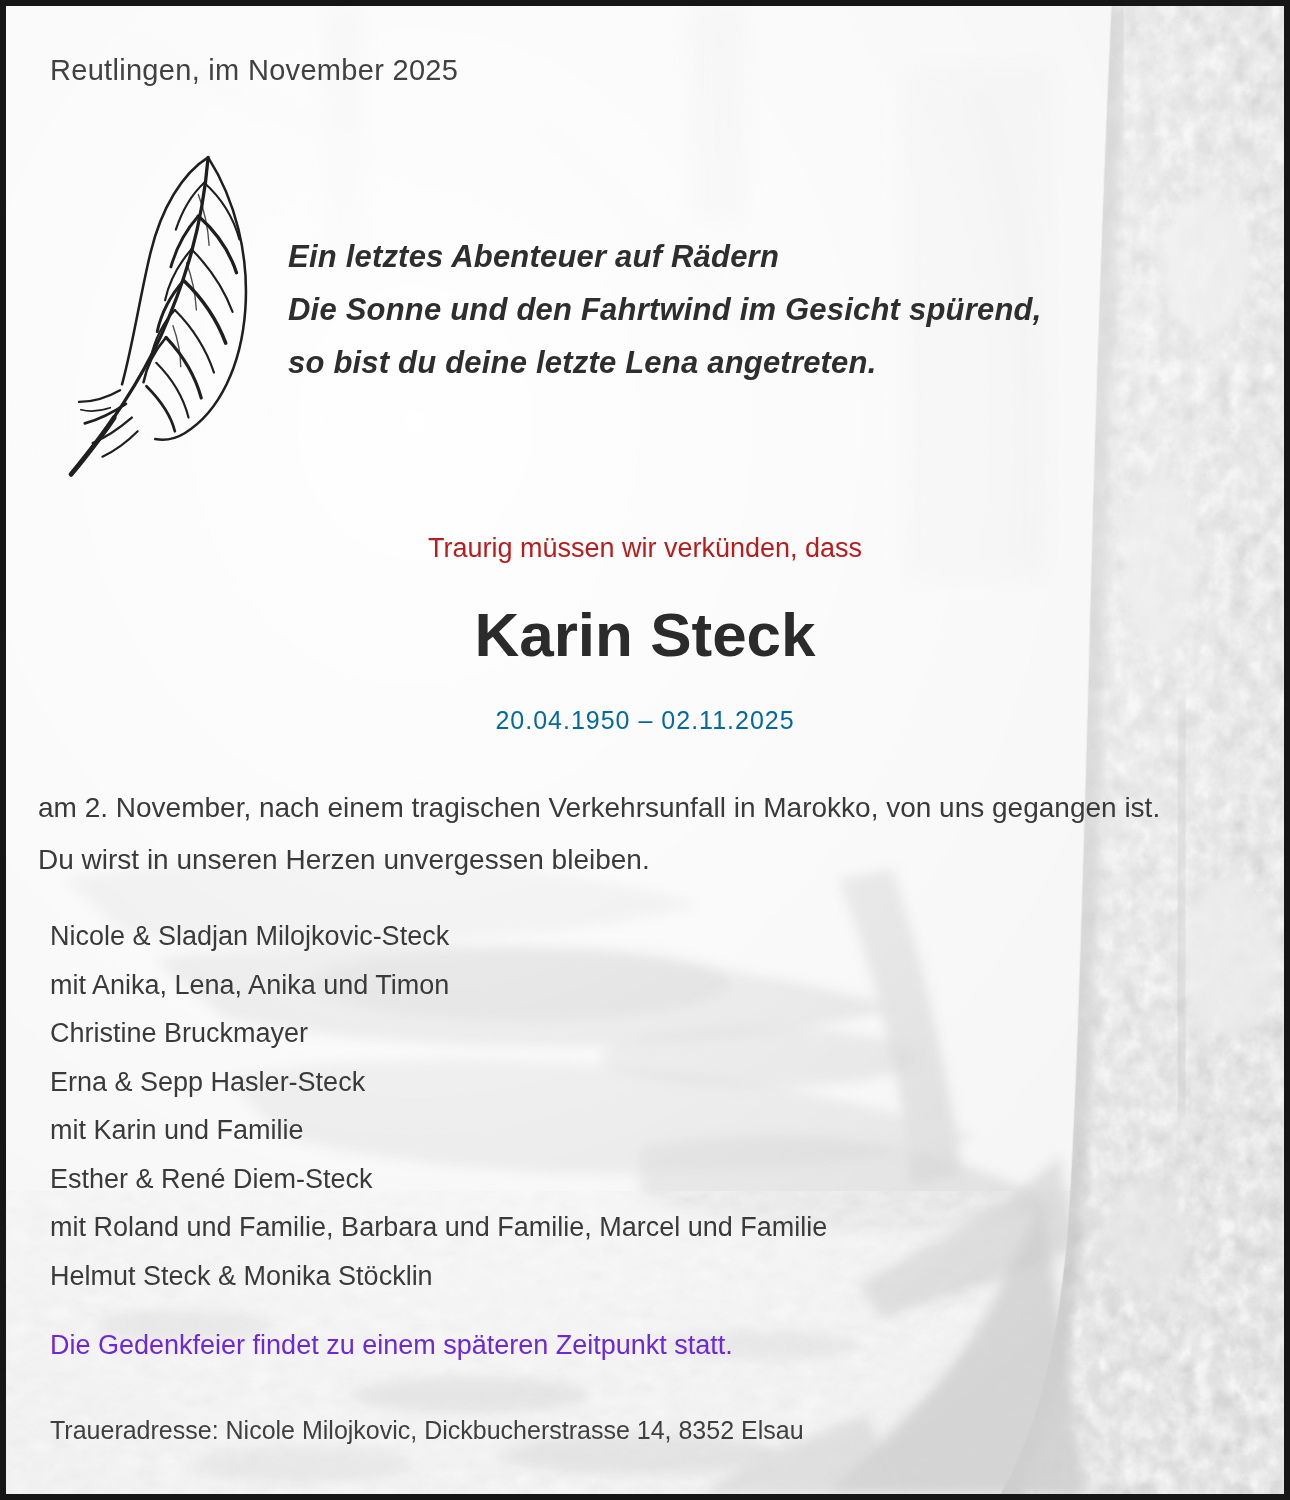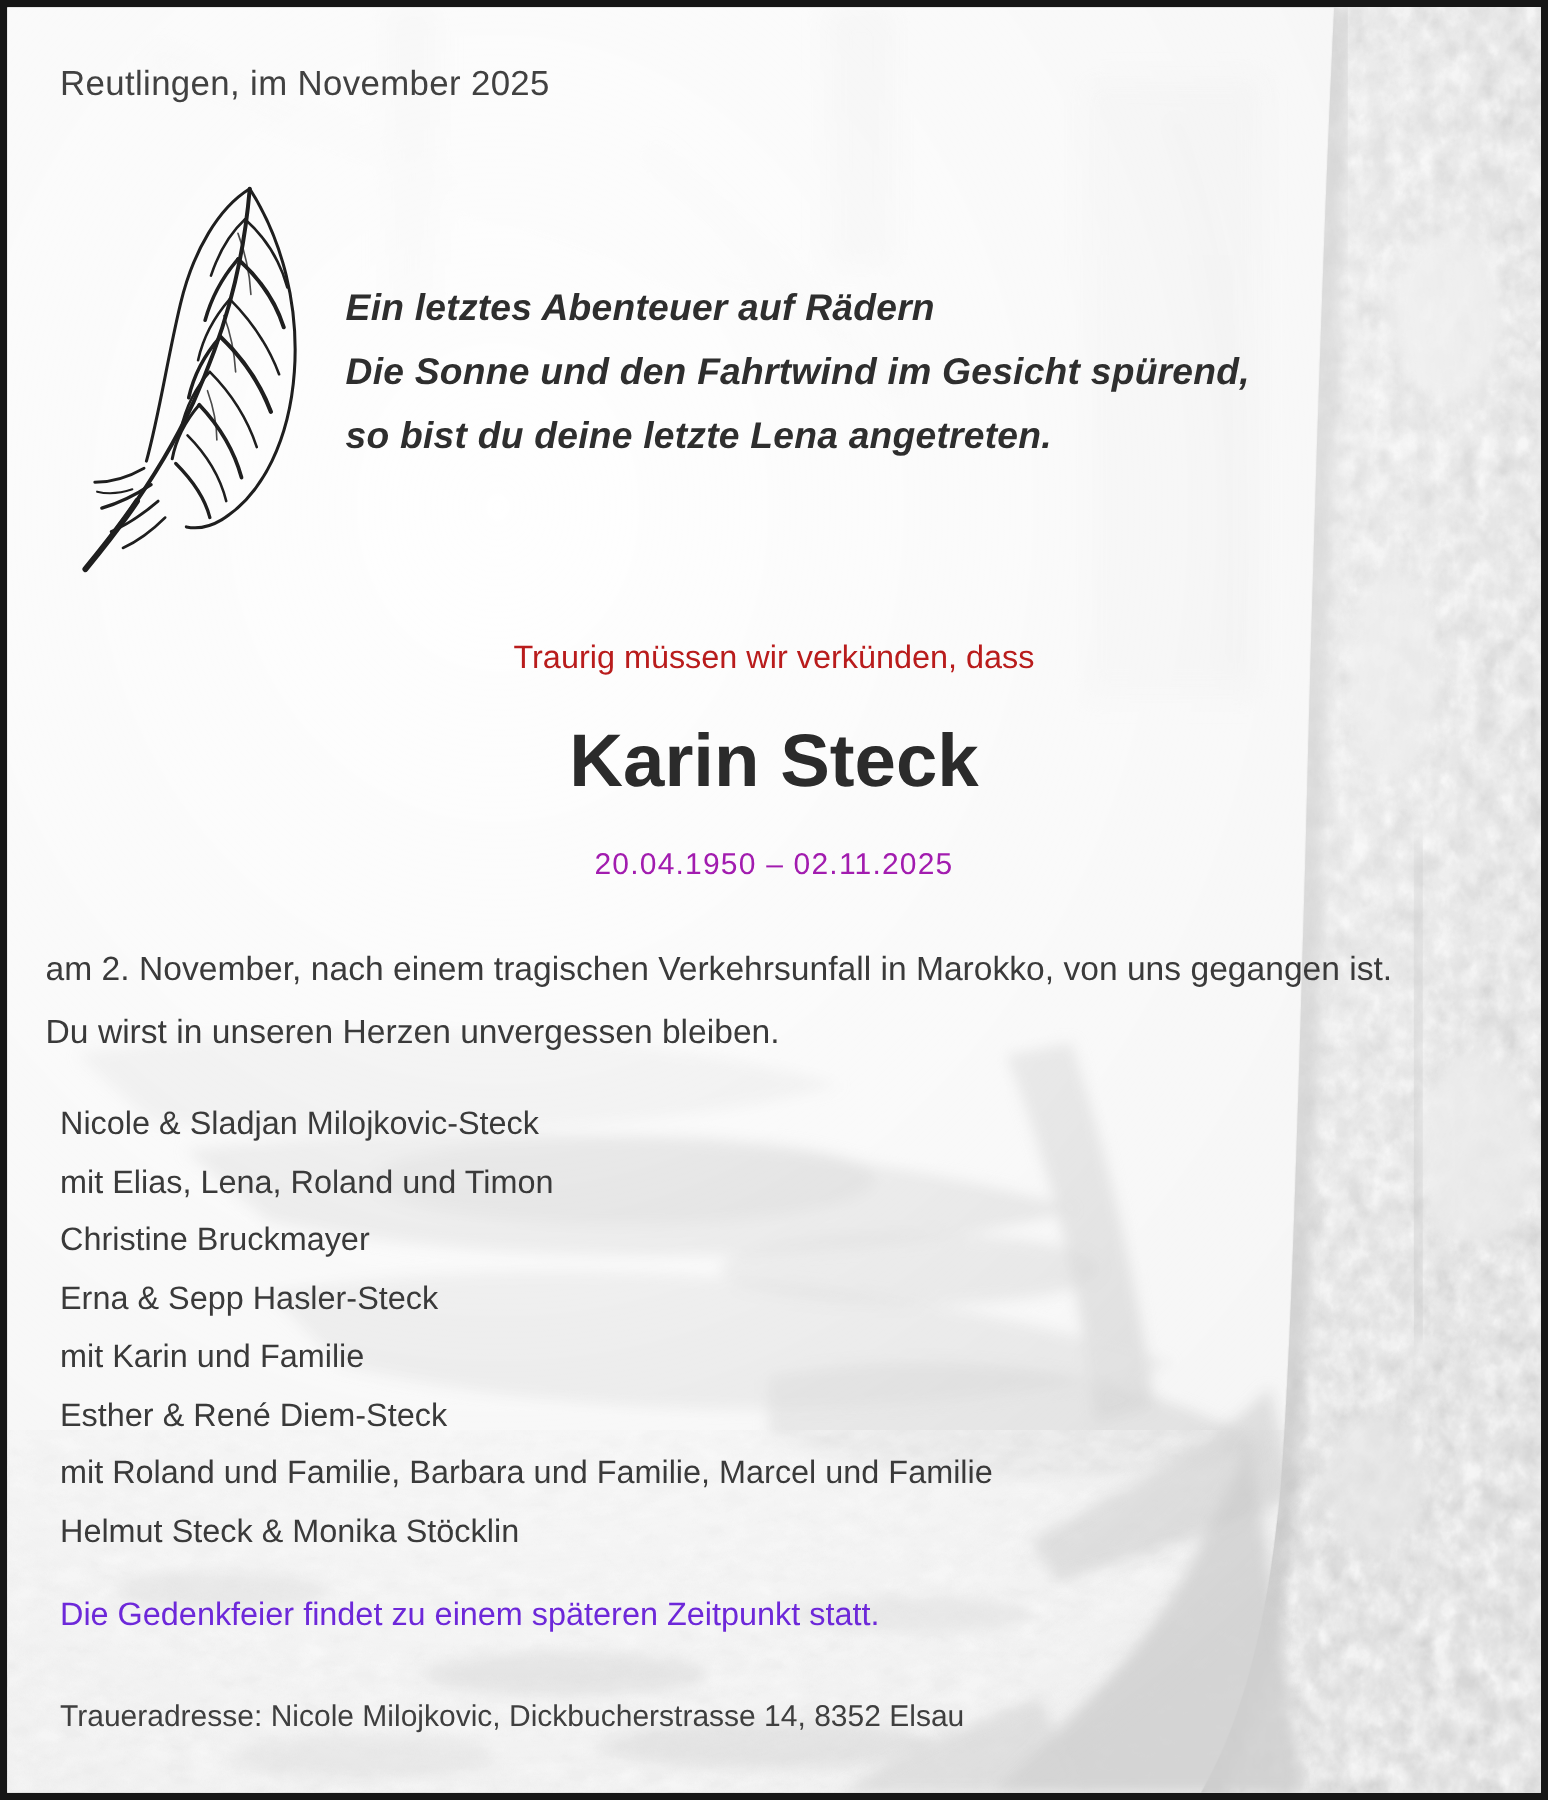--- a/index.html
+++ b/index.html
@@ -13,21 +13,21 @@
     font-family:"Liberation Sans", sans-serif;
     color:#3a3a3a;
   }
   .bg{position:absolute;left:0;top:0;width:100%;height:100%;display:block;}
   .layer{position:absolute;z-index:2;}
   .dateline{left:44px;top:48px;font-size:29px;letter-spacing:.3px;color:#414141;}
   .feather{left:48px;top:120px;width:228px;height:362px;}
   .poem{left:282px;top:224px;font-size:31px;line-height:53px;font-weight:bold;font-style:italic;color:#2e2e2e;letter-spacing:.2px;white-space:nowrap;}
   .announce{left:0;top:527px;width:100%;text-align:center;font-size:27px;color:#b91c1c;}
   .deceased{left:0;top:592px;width:100%;text-align:center;font-size:62px;line-height:74px;font-weight:bold;color:#2b2b2b;letter-spacing:0px;margin:0;}
-  .lifedates{left:0;top:700px;width:100%;text-align:center;font-size:25px;color:#a21caf;letter-spacing:1px;}
+  .lifedates{left:0;top:700px;width:100%;text-align:center;font-size:25px;color:#0369a1;letter-spacing:1px;}
   .message{left:32px;top:776px;font-size:28px;line-height:52px;color:#3a3a3a;white-space:nowrap;}
   .mourners{left:44px;top:906px;font-size:27px;line-height:48.5px;color:#3a3a3a;white-space:nowrap;}
   .memorial{left:44px;top:1324px;font-size:27px;color:#6d28d9;white-space:nowrap;}
   .address{left:44px;top:1410px;font-size:25px;color:#3f3f3f;white-space:nowrap;}
 </style>
 </head>
 <body>
 
 <div class="page">
 
@@ -174,21 +174,21 @@
 
   <div class="layer lifedates">20.04.1950 – 02.11.2025</div>
 
   <div class="layer message">
     <div>am 2. November, nach einem tragischen Verkehrsunfall in Marokko, von uns gegangen ist.</div>
     <div>Du wirst in unseren Herzen unvergessen bleiben.</div>
   </div>
 
   <div class="layer mourners">
     <div>Nicole &amp; Sladjan Milojkovic-Steck</div>
-    <div>mit Elias, Lena, Roland und Timon</div>
+    <div>mit Anika, Lena, Anika und Timon</div>
     <div>Christine Bruckmayer</div>
     <div>Erna &amp; Sepp Hasler-Steck</div>
     <div>mit Karin und Familie</div>
     <div>Esther &amp; René Diem-Steck</div>
     <div>mit Roland und Familie, Barbara und Familie, Marcel und Familie</div>
     <div>Helmut Steck &amp; Monika Stöcklin</div>
   </div>
 
   <div class="layer memorial">Die Gedenkfeier findet zu einem späteren Zeitpunkt statt.</div>
 

